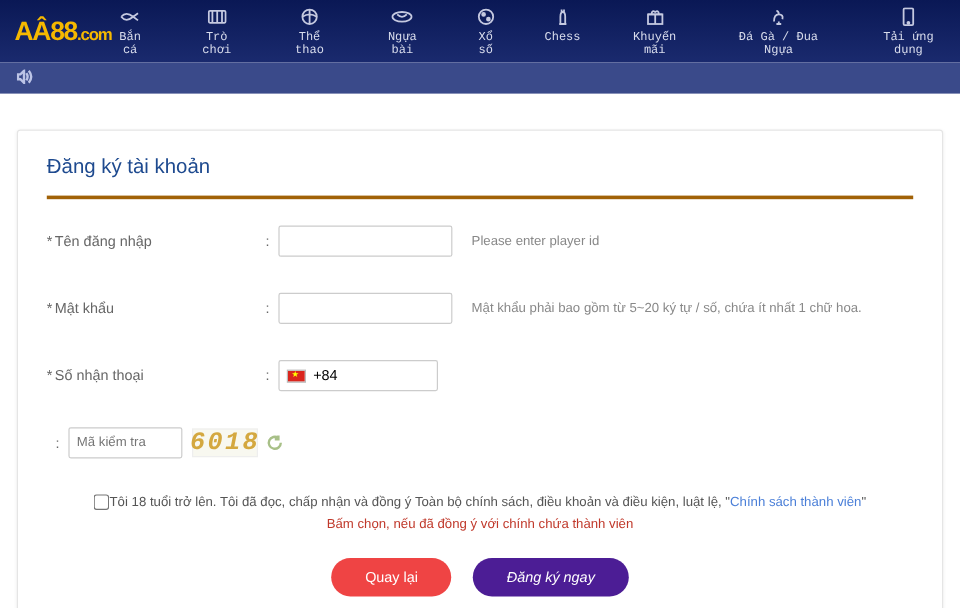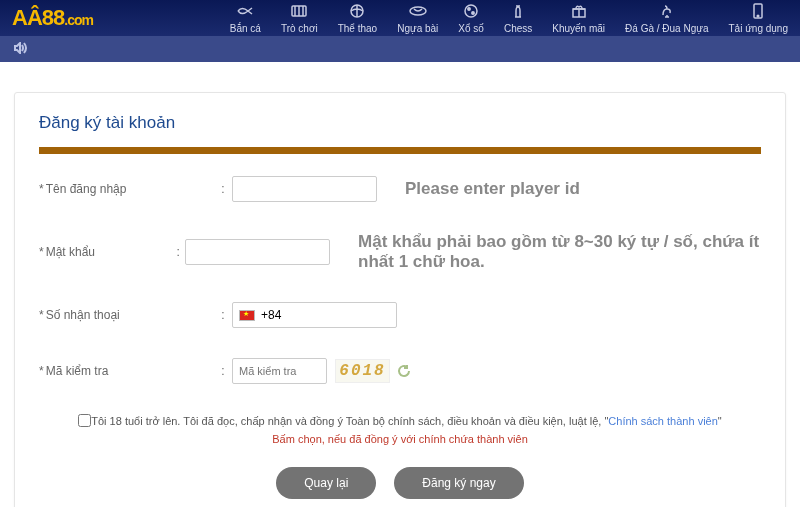--- a/index.html
+++ b/index.html
@@ -1,48 +1,48 @@
 <!DOCTYPE html>
 <html><head>
 <meta charset="utf-8">
 <style>
 * { box-sizing: border-box; margin: 0; padding: 0; }
 body { font-family: Arial, sans-serif; font-size: 12px; background: #fff; width: 800px; }
-.header { background: linear-gradient(to bottom, #0a1855, #1a2a6e); height: 36px; display: flex; align-items: center; padding: 0 12px; }
+.header { background: linear-gradient(to bottom, #0a1855, #1a2a6e); height: 52px; display: flex; align-items: center; padding: 0 12px; }
 .logo { font-size: 22px; font-weight: 900; display: flex; align-items: baseline; letter-spacing: -1px; }
 .logo .aa { color: #f5b800; font-family: 'Arial Black', sans-serif; }
 .logo .com { color: #f5b800; font-size: 14px; font-weight: bold; }
-.nav { display: flex; gap: 20px; margin-left: auto; }
+.nav { display: flex; gap: 36px; margin-left: auto; font-family: Liberation Mono, monospace; }
 .nav-item { color: #d8dcec; text-align: center; font-size: 10px; cursor: pointer; display: flex; flex-direction: column; align-items: center; gap: 3px; }
 .nav-icon { width: 18px; height: 18px; display: flex; align-items: center; justify-content: center; }
 .nav-icon svg { stroke: #c5c9e0; fill: none; stroke-width: 1.5; }
 .subbar { background: #3a4a8a; height: 26px; display: flex; align-items: center; padding: 0 14px; }
 .sound-icon svg { stroke: #bcc4e6; fill: none; stroke-width: 2; }
 .card { margin: 30px 14px 14px; border: 1px solid #e5e5e5; border-radius: 3px; padding: 20px 24px 30px; box-shadow: 0 1px 3px rgba(0,0,0,0.05); }
-.card-title { color: #1e4a8f; font-size: 17px; font-weight: 400; padding-bottom: 14px; border-bottom: 7px solid #a16207; margin-bottom: 22px; }
+.card-title { color: #1e4a8f; font-size: 17px; font-weight: 400; padding-bottom: 14px; border-bottom: 3px solid #a16207; margin-bottom: 22px; }
 .row { display: flex; align-items: center; margin-bottom: 30px; }
 .label { width: 175px; text-align: left; color: #666; font-size: 12px; }
 .label .req { color: #666; margin-right: 2px; }
 .colon { width: 18px; text-align: center; color: #666; }
 .input { width: 145px; height: 26px; border: 1px solid #ccc; border-radius: 2px; padding: 0 6px; font-size: 11px; }
-.hint { margin-left: 28px; color: #888; font-size: 17px; font-weight: bold; }
-.phone-box { width: 165px; height: 26px; border: 1px solid #ccc; border-radius: 2px; display: flex; align-items: center; padding: 0 6px; gap: 6px; }
+.hint { margin-left: 16px; color: #888; font-size: 11px; }
+.phone-box { width: 133px; height: 26px; border: 1px solid #ccc; border-radius: 2px; display: flex; align-items: center; padding: 0 6px; gap: 6px; }
 .flag { width: 16px; height: 11px; background: linear-gradient(to bottom, #da251d 0%, #da251d 100%); position: relative; border: 1px solid #bbb; }
 .flag::after { content: '★'; position: absolute; color: #ff0; font-size: 7px; left: 3px; top: -1px; }
-.captcha-img { width: 55px; height: 24px; background: #f8f8f0; border: 1px solid #eee; margin-left: 8px; display: flex; align-items: center; justify-content: center; font-family: 'Courier New', monospace; font-size: 16px; font-weight: bold; color: #d4a840; letter-spacing: 2px; font-style: italic; }
+.captcha-img { width: 55px; height: 24px; background: #f8f8f0; border: 1px solid #eee; margin-left: 8px; display: flex; align-items: center; justify-content: center; font-family: 'Courier New', monospace; font-size: 21px; font-weight: bold; color: #d4a840; letter-spacing: 2px; font-style: italic; }
 .refresh { width: 20px; height: 20px; margin-left: 4px; cursor: pointer; display: flex; align-items: center; justify-content: center; }
 .refresh svg { stroke: #a8c088; fill: none; stroke-width: 2; }
 .terms { text-align: center; font-size: 11px; color: #555; margin-bottom: 6px; display: flex; align-items: center; justify-content: center; gap: 0; }
 .terms input[type=checkbox] { width: 13px; height: 13px; }
 .terms .link { color: #4a7fd8; }
 .warn { text-align: center; color: #c0392b; font-size: 11px; margin-bottom: 22px; }
 .btns { display: flex; justify-content: center; gap: 18px; }
 .btn { border: none; border-radius: 18px; padding: 9px 28px; font-size: 12px; color: #fff; cursor: pointer; }
-.btn-back { background: #737373; }
-.btn-submit { background: #737373; }
+.btn-back { background: #ef4444; }
+.btn-submit { background: #4c1d95; font-style: italic; }
 </style>
 </head>
 <body>
 
 <div class="header">
   <div class="logo">
     <span class="aa">AÂ88</span>
       <span class="com">.com</span>
   </div>
   <div class="nav">
@@ -141,34 +141,33 @@
     <div class="label"><span class="req">*</span><span>Tên đăng nhập</span></div>
     <div class="colon">:</div>
     <input class="input" type="text" style="">
     <div class="hint">Please enter player id</div>
   </div>
 
   <div class="row">
     <div class="label"><span class="req">*</span><span>Mật khẩu</span></div>
     <div class="colon">:</div>
     <input class="input" type="password" style="">
-    <div class="hint">Mật khẩu phải bao gồm từ 8~30 ký tự / số, chứa ít nhất 1 chữ hoa.</div>
+    <div class="hint">Mật khẩu phải bao gồm từ 5~20 ký tự / số, chứa ít nhất 1 chữ hoa.</div>
   </div>
 
   <div class="row">
     <div class="label"><span class="req">*</span><span>Số nhận thoại</span></div>
     <div class="colon">:</div>
     <div class="phone-box">
       <span class="flag"></span>
       <span>+84</span>
     </div>
   </div>
 
   <div class="row">
-    <div class="label"><span class="req">*</span><span>Mã kiểm tra</span></div>
     <div class="colon">:</div>
     <input class="input" style="width: 95px; color: rgb(170, 170, 170);" type="text" placeholder="Mã kiểm tra">
     <div class="captcha-img">6018</div>
     <span class="refresh">
         <svg width="14" height="14" viewBox="0 0 14 14">
           <path d="M12 7 A5 5 0 1 1 10 3 M10 1 L10 4 L7 4"></path>
         </svg>
       </span>
   </div>
 

